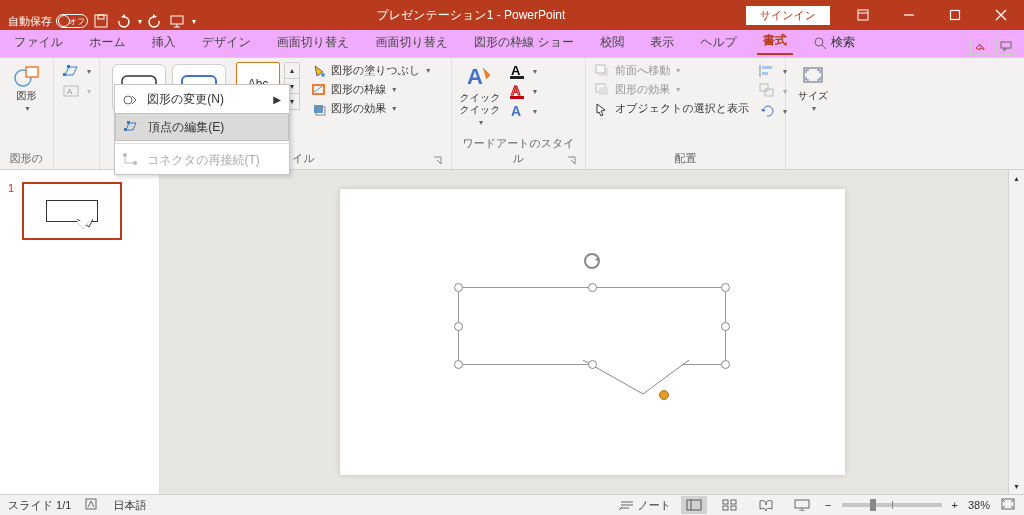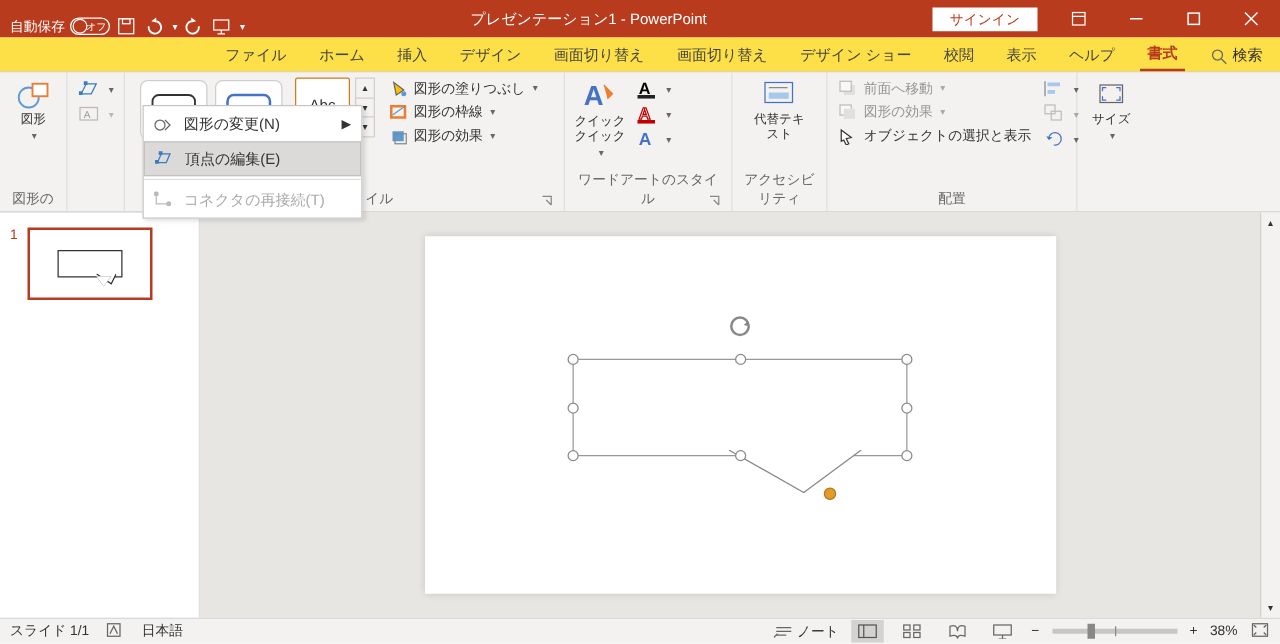--- a/index.html
+++ b/index.html
@@ -13,21 +13,21 @@
     .autosave-toggle::before { content: ""; position: absolute; left: 1px; width: 10px; height: 10px; background: none; border: 1px solid #fff; border-radius: 50%; }
     .qa-icon { width: 18px; height: 18px; display: inline-flex; align-items: center; justify-content: center; }
     .qa-icon svg { width: 16px; height: 16px; }
     .title-center { flex: 1; text-align: center; font-size: 12px; }
     .title-right { display: flex; align-items: center; gap: 0; }
     .sign-in { background: #fff; color: #b83b1e; padding: 2px 14px; font-size: 11px; margin-right: 10px; }
     .win-btn { width: 46px; height: 30px; display: inline-flex; align-items: center; justify-content: center; }
     .win-btn svg { width: 12px; height: 12px; }
 
     
-    .tab-row { height: 28px; background: #fde047; display: flex; align-items: flex-end; padding: 0 8px; border-bottom: 1px solid #d4d2d0; justify-content: space-between; flex-direction: column; }
+    .tab-row { height: 28px; background: #f0abfc; display: flex; align-items: flex-end; padding: 0 8px; border-bottom: 1px solid #d4d2d0; justify-content: space-between; }
     .tab-left { display: flex; align-items: flex-end; gap: 14px; padding-bottom: 2px; }
     .tab { padding: 4px 6px; font-size: 12px; color: #444; cursor: pointer; }
     .tab.active { color: #b83b1e; border-bottom: 2px solid #b83b1e; font-weight: 600; }
     .tab-right { display: flex; align-items: center; gap: 6px; padding-bottom: 2px; }
     .small-box { width: 20px; height: 18px; border: 1px solid #ccc; display: inline-flex; align-items: center; justify-content: center; }
 
     
     .ribbon { height: 112px; background: #f3f2f1; display: flex; border-bottom: 1px solid #d4d2d0; position: relative; }
     .ribbon-group { border-right: 1px solid #e1dfdd; display: flex; flex-direction: column; justify-content: space-between; padding: 4px 6px 0; }
     .group-content { display: flex; gap: 4px; align-items: flex-start; flex: 1; }
@@ -74,21 +74,21 @@
     .sel-shape svg { position: absolute; bottom: -36px; right: 32px; }
     .handle { position: absolute; width: 9px; height: 9px; border: 1px solid #888; background: #fff; border-radius: 50%; }
     .h-tl { top: -5px; left: -5px; } .h-tr { top: -5px; right: -5px; }
     .h-bl { bottom: -5px; left: -5px; } .h-br { bottom: -5px; right: -5px; }
     .h-tc { top: -5px; left: calc(50% - 4px); } .h-bc { bottom: -5px; left: calc(50% - 4px); }
     .h-ml { top: calc(50% - 4px); left: -5px; } .h-mr { top: calc(50% - 4px); right: -5px; }
     .adj-handle { position: absolute; width: 10px; height: 10px; background: #e39b2a; border: 1px solid #b37618; border-radius: 50%; bottom: -36px; right: 56px; }
 
     
     .status-bar { height: 21px; background: #f3f2f1; border-top: 1px solid #d4d2d0; display: flex; align-items: center; justify-content: space-between; padding: 0 8px; font-size: 11px; }
-    .status-left { display: flex; align-items: flex-start; gap: 14px; }
+    .status-left { display: flex; align-items: flex-end; gap: 14px; }
     .status-right { display: flex; align-items: center; gap: 10px; }
     .view-btn { width: 26px; height: 18px; display: inline-flex; align-items: center; justify-content: center; }
     .view-btn.active { background: #d4d2d0; }
     .zoom-slider { width: 100px; height: 4px; background: #c8c6c4; position: relative; }
     .zoom-slider .thumb-z { position: absolute; top: -4px; left: 28px; width: 6px; height: 12px; background: #888; }
     .zoom-slider .tick { position: absolute; top: -2px; left: 50px; width: 1px; height: 8px; background: #888; }
   </style>
 </head>
 <body>
 
@@ -156,21 +156,21 @@
 </div>
 
 <div class="tab-row">
   <div class="tab-left">
     <span class="tab">ファイル</span>
     <span class="tab">ホーム</span>
     <span class="tab">挿入</span>
     <span class="tab">デザイン</span>
     <span class="tab">画面切り替え</span>
     <span class="tab">画面切り替え</span>
-    <span class="tab">デザイン ショー</span>
+    <span class="tab">図形の枠線 ショー</span>
     <span class="tab">校閲</span>
     <span class="tab">表示</span>
     <span class="tab">ヘルプ</span>
     <span class="tab active">書式</span>
     <span style="display:inline-flex;align-items:center;gap:4px;padding:4px 6px">
       <svg width="14" height="14" viewBox="0 0 14 14">
           <circle cx="6" cy="6" r="4" fill="none" stroke="#666"></circle>
           <line x1="9" y1="9" x2="13" y2="13" stroke="#666"></line>
         </svg>
       <span>検索</span>
@@ -328,33 +328,20 @@
             </svg>
             <span class="dropdown-arrow">▾</span>
           </span>
       </div>
     </div>
     <div class="group-label"><span>ワードアートのスタイル</span><svg class="dlg">
           <path d="M1 1 H8 V8 M8 8 L4 4" stroke="#888" fill="none"></path>
         </svg></div>
   </div>
 
-  <div class="ribbon-group" style="width:76px">
-    <div class="group-content" style="justify-content:center">
-      <div class="big-btn">
-        <svg width="28" height="24">
-            <rect x="2" y="2" width="22" height="16" fill="none" stroke="#4472c4"></rect>
-            <rect x="5" y="10" width="16" height="5" fill="#a5c8ec"></rect>
-            <line x1="5" y1="6" x2="20" y2="6" stroke="#888"></line>
-          </svg>
-        <span class="lbl">代替テキスト</span>
-      </div>
-    </div>
-    <div class="group-label">アクセシビリティ</div>
-  </div>
 
   <div class="ribbon-group" style="width:200px">
     <div class="group-content">
       <div class="small-row">
         <span class="small-btn" style="opacity:0.5">
             <svg width="16" height="14">
               <rect x="4" y="4" width="9" height="8" fill="#d0cece"></rect>
               <rect x="1" y="1" width="9" height="8" fill="#fff" stroke="#888"></rect>
             </svg>
             <span>前面へ移動</span>

